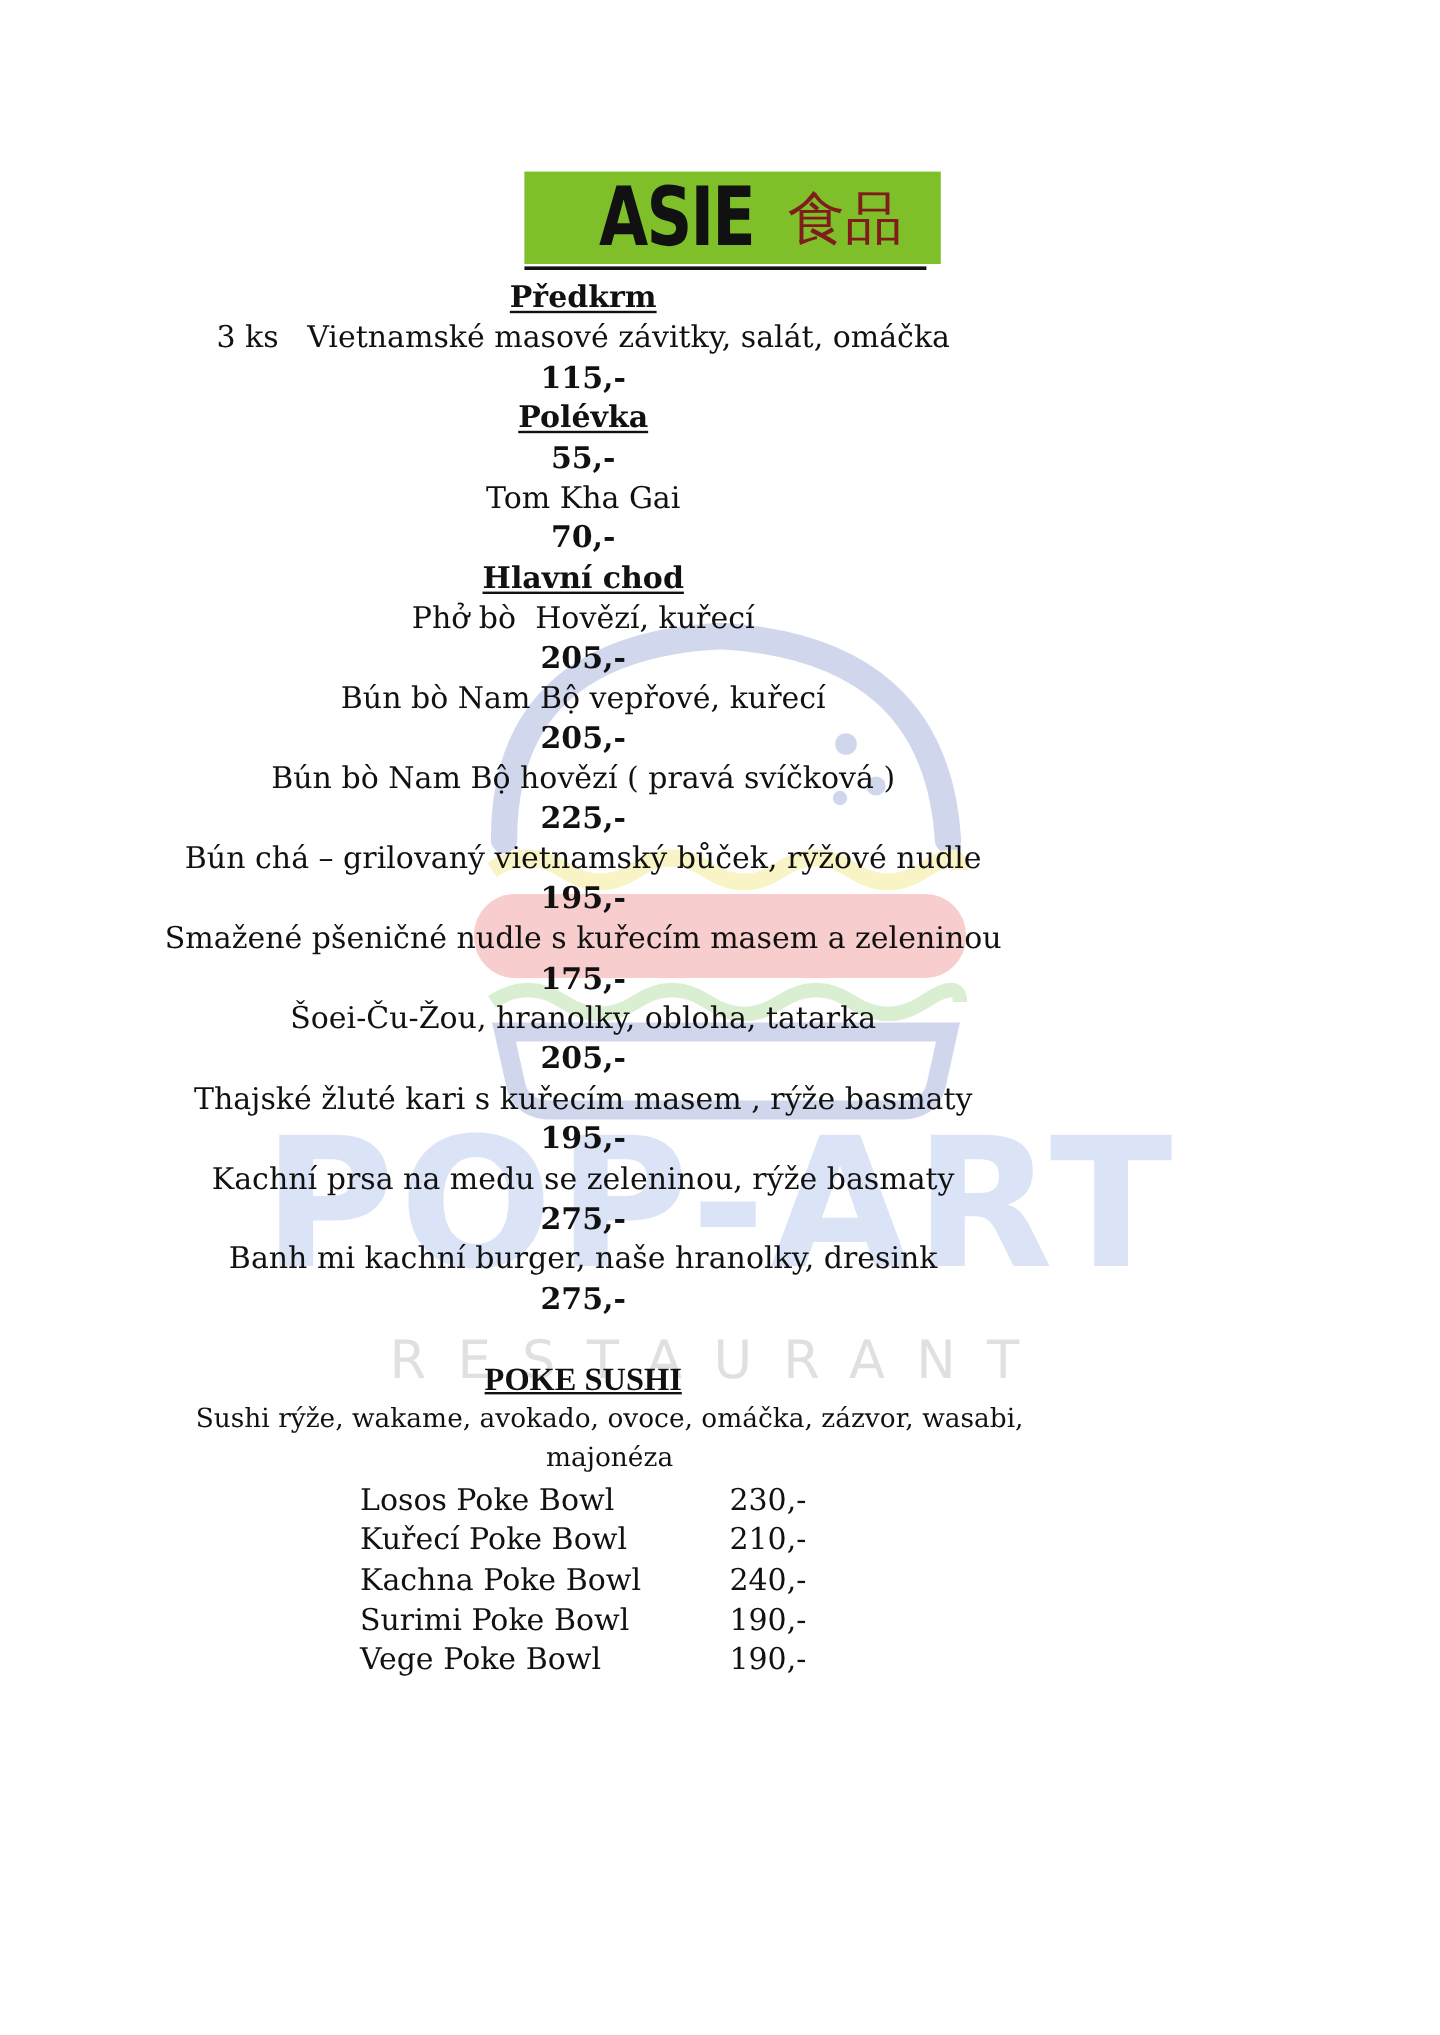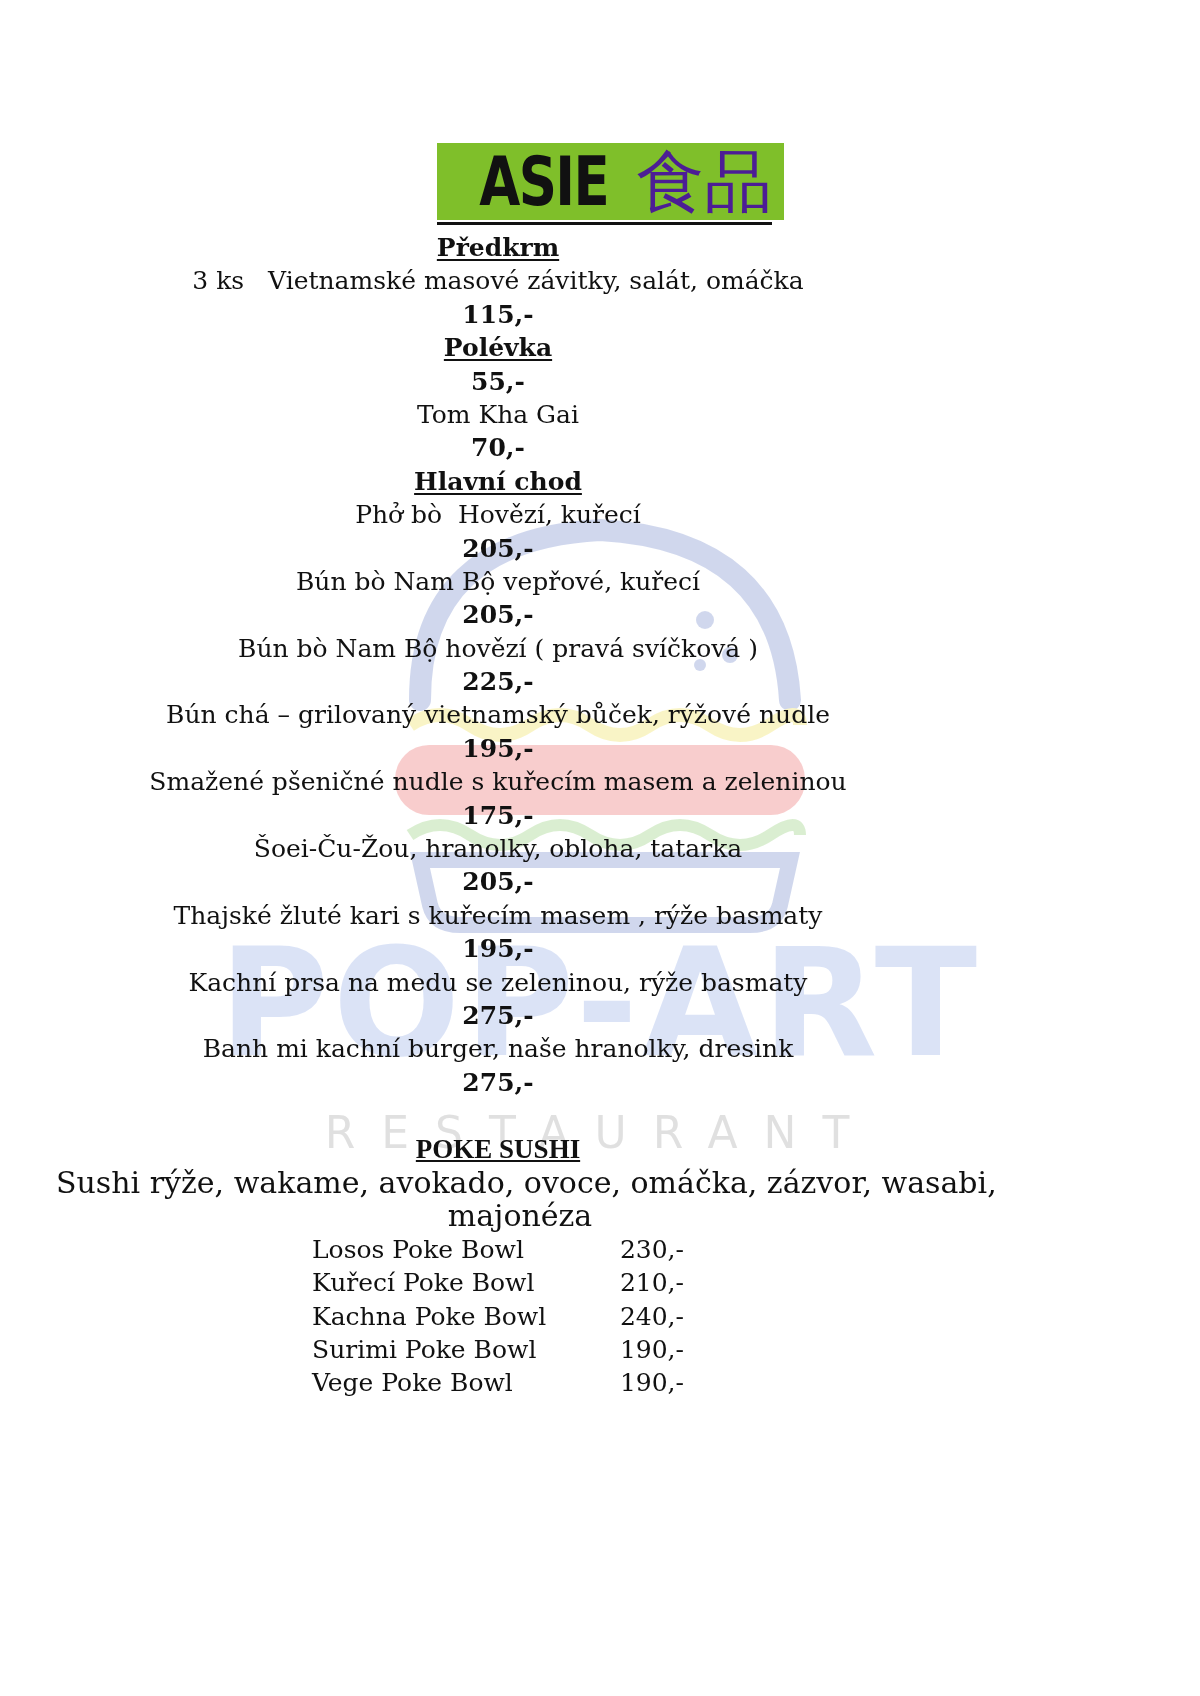--- a/index.html
+++ b/index.html
@@ -2,28 +2,28 @@
 <html><head>
   <meta charset="utf-8">
   <style>
     html, body { margin: 0; padding: 0; background: #ffffff; }
     body { width: 1200px; height: 1696px; position: relative; overflow: hidden;
       font-family: "DejaVu Serif", "Liberation Serif", serif; color: #111; }
     .watermark { position: absolute; left: 0; top: 0; width: 1200px; height: 1696px; pointer-events: none; }
     .logo-wrap { position: absolute; left: 437px; top: 143px; width: 335px; height: 82px; }
     .logo { width: 335px; height: 77px; background: #7fbf2a; display: flex; align-items: center; justify-content: center; gap: 10px; padding-left: 12px; }
     .logo .brand { font-family: "DejaVu Sans", sans-serif; font-weight: bold; font-size: 68px; letter-spacing: -2px; color: #111; transform: scaleX(0.78); display: inline-block; line-height: 1; }
-    .logo .cjk { font-family: "DejaVu Sans", sans-serif; font-size: 68px; color: #4c1d95; line-height: 1; }
+    .logo .cjk { font-family: "DejaVu Sans", sans-serif; font-size: 48px; color: #7f1d1d; line-height: 1; }
     .logo-rule { height: 3px; background: #111; margin-top: 2px; }
-    .menu { position: absolute; left: 12px; top: 231px; width: 972px; text-align: center; }
+    .menu { position: absolute; left: 0; top: 231px; width: 972px; text-align: center; }
     .line { font-size: 25px; line-height: 33.4px; height: 33.4px; white-space: pre; }
     .heading { font-weight: bold; text-decoration: underline; text-underline-offset: 3px; text-decoration-thickness: 2px; }
     .price { font-weight: bold; }
     .poke-heading { font-family: "Liberation Serif", serif; font-weight: bold; text-decoration: underline; font-size: 27px; }
-    .poke-desc { font-size: 30px; line-height: 33.4px; padding-left: 44px; }
+    .poke-desc { font-size: 22px; line-height: 33.4px; padding-left: 44px; }
     .bowls { width: 372px; margin: 0 auto; }
     .bowl { display: flex; justify-content: space-between; font-size: 25px; line-height: 33.4px; height: 33.4px; }
     .bowl .name { text-align: center; }
     .bowl .p { text-align: right; width: 70px; }
   </style>
 </head>
 <body>
 
 <svg class="watermark" viewBox="0 0 1200 1696" xmlns="http://www.w3.org/2000/svg">
   <g opacity="0.22">

